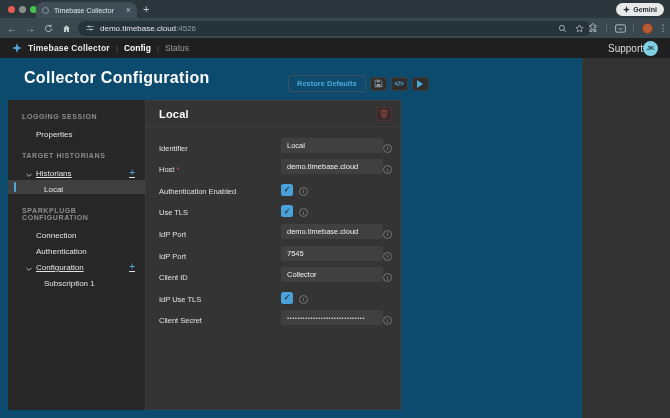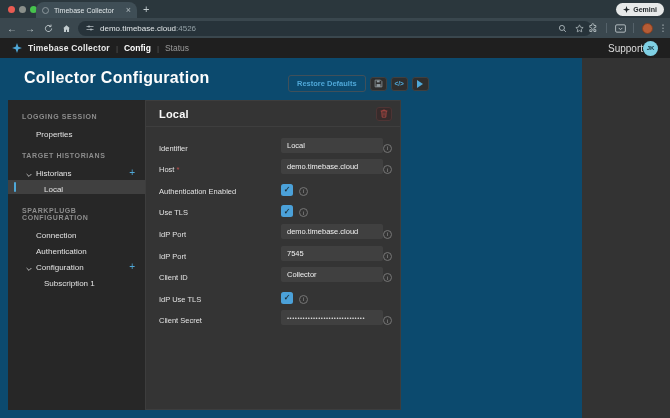--- a/index.html
+++ b/index.html
@@ -61,21 +61,21 @@
   .code-txt { color:#4fa8d8; font-size:6.5px; font-weight:bold; }
   .play-tri { width:0; height:0; border-left:6px solid #4fa8d8; border-top:4px solid transparent; border-bottom:4px solid transparent; }
 
   
   .sidebar { position:absolute; left:8px; top:42px; width:137px; height:310px; background:#272727; overflow:hidden; }
   .side-header { margin:13px 12px 5px 14px; font-size:7px; font-weight:bold; letter-spacing:.6px;
                  color:#8d8d8d; text-transform:uppercase; }
   .side-item { position:relative; height:14px; display:flex; align-items:flex-end; font-size:8px; color:#e3e3e3;
                padding-left:28px; margin:2px 0; }
   .side-item.ind2 { padding-left:36px; }
-  .side-item.has-chevron { padding-left:18px; }
+  .side-item.has-chevron { padding-left:18px;text-decoration:underline; }
   .side-item .chev { margin-right:4px; display:flex; }
   .side-item.selected { background:#404040; }
   .sel-bar { position:absolute; left:6px; top:2px; width:2px; height:10px; background:#4fa8d8; border-radius:1px; }
   .add-btn { margin-left:auto; margin-right:10px; color:#4fa8d8; font-size:10px; line-height:10px; }
 
   
   .panel { position:absolute; left:145px; top:42px; width:256px; height:310px; background:#343434;
            border:1px solid #3d3d3d; }
   .panel-head { height:26px; display:flex; align-items:center; padding:0 8px 0 13px; border-bottom:1px solid #3e3e3e; }
   .panel-title { font-size:11px; font-weight:bold; color:#fafafa; letter-spacing:.2px; }

